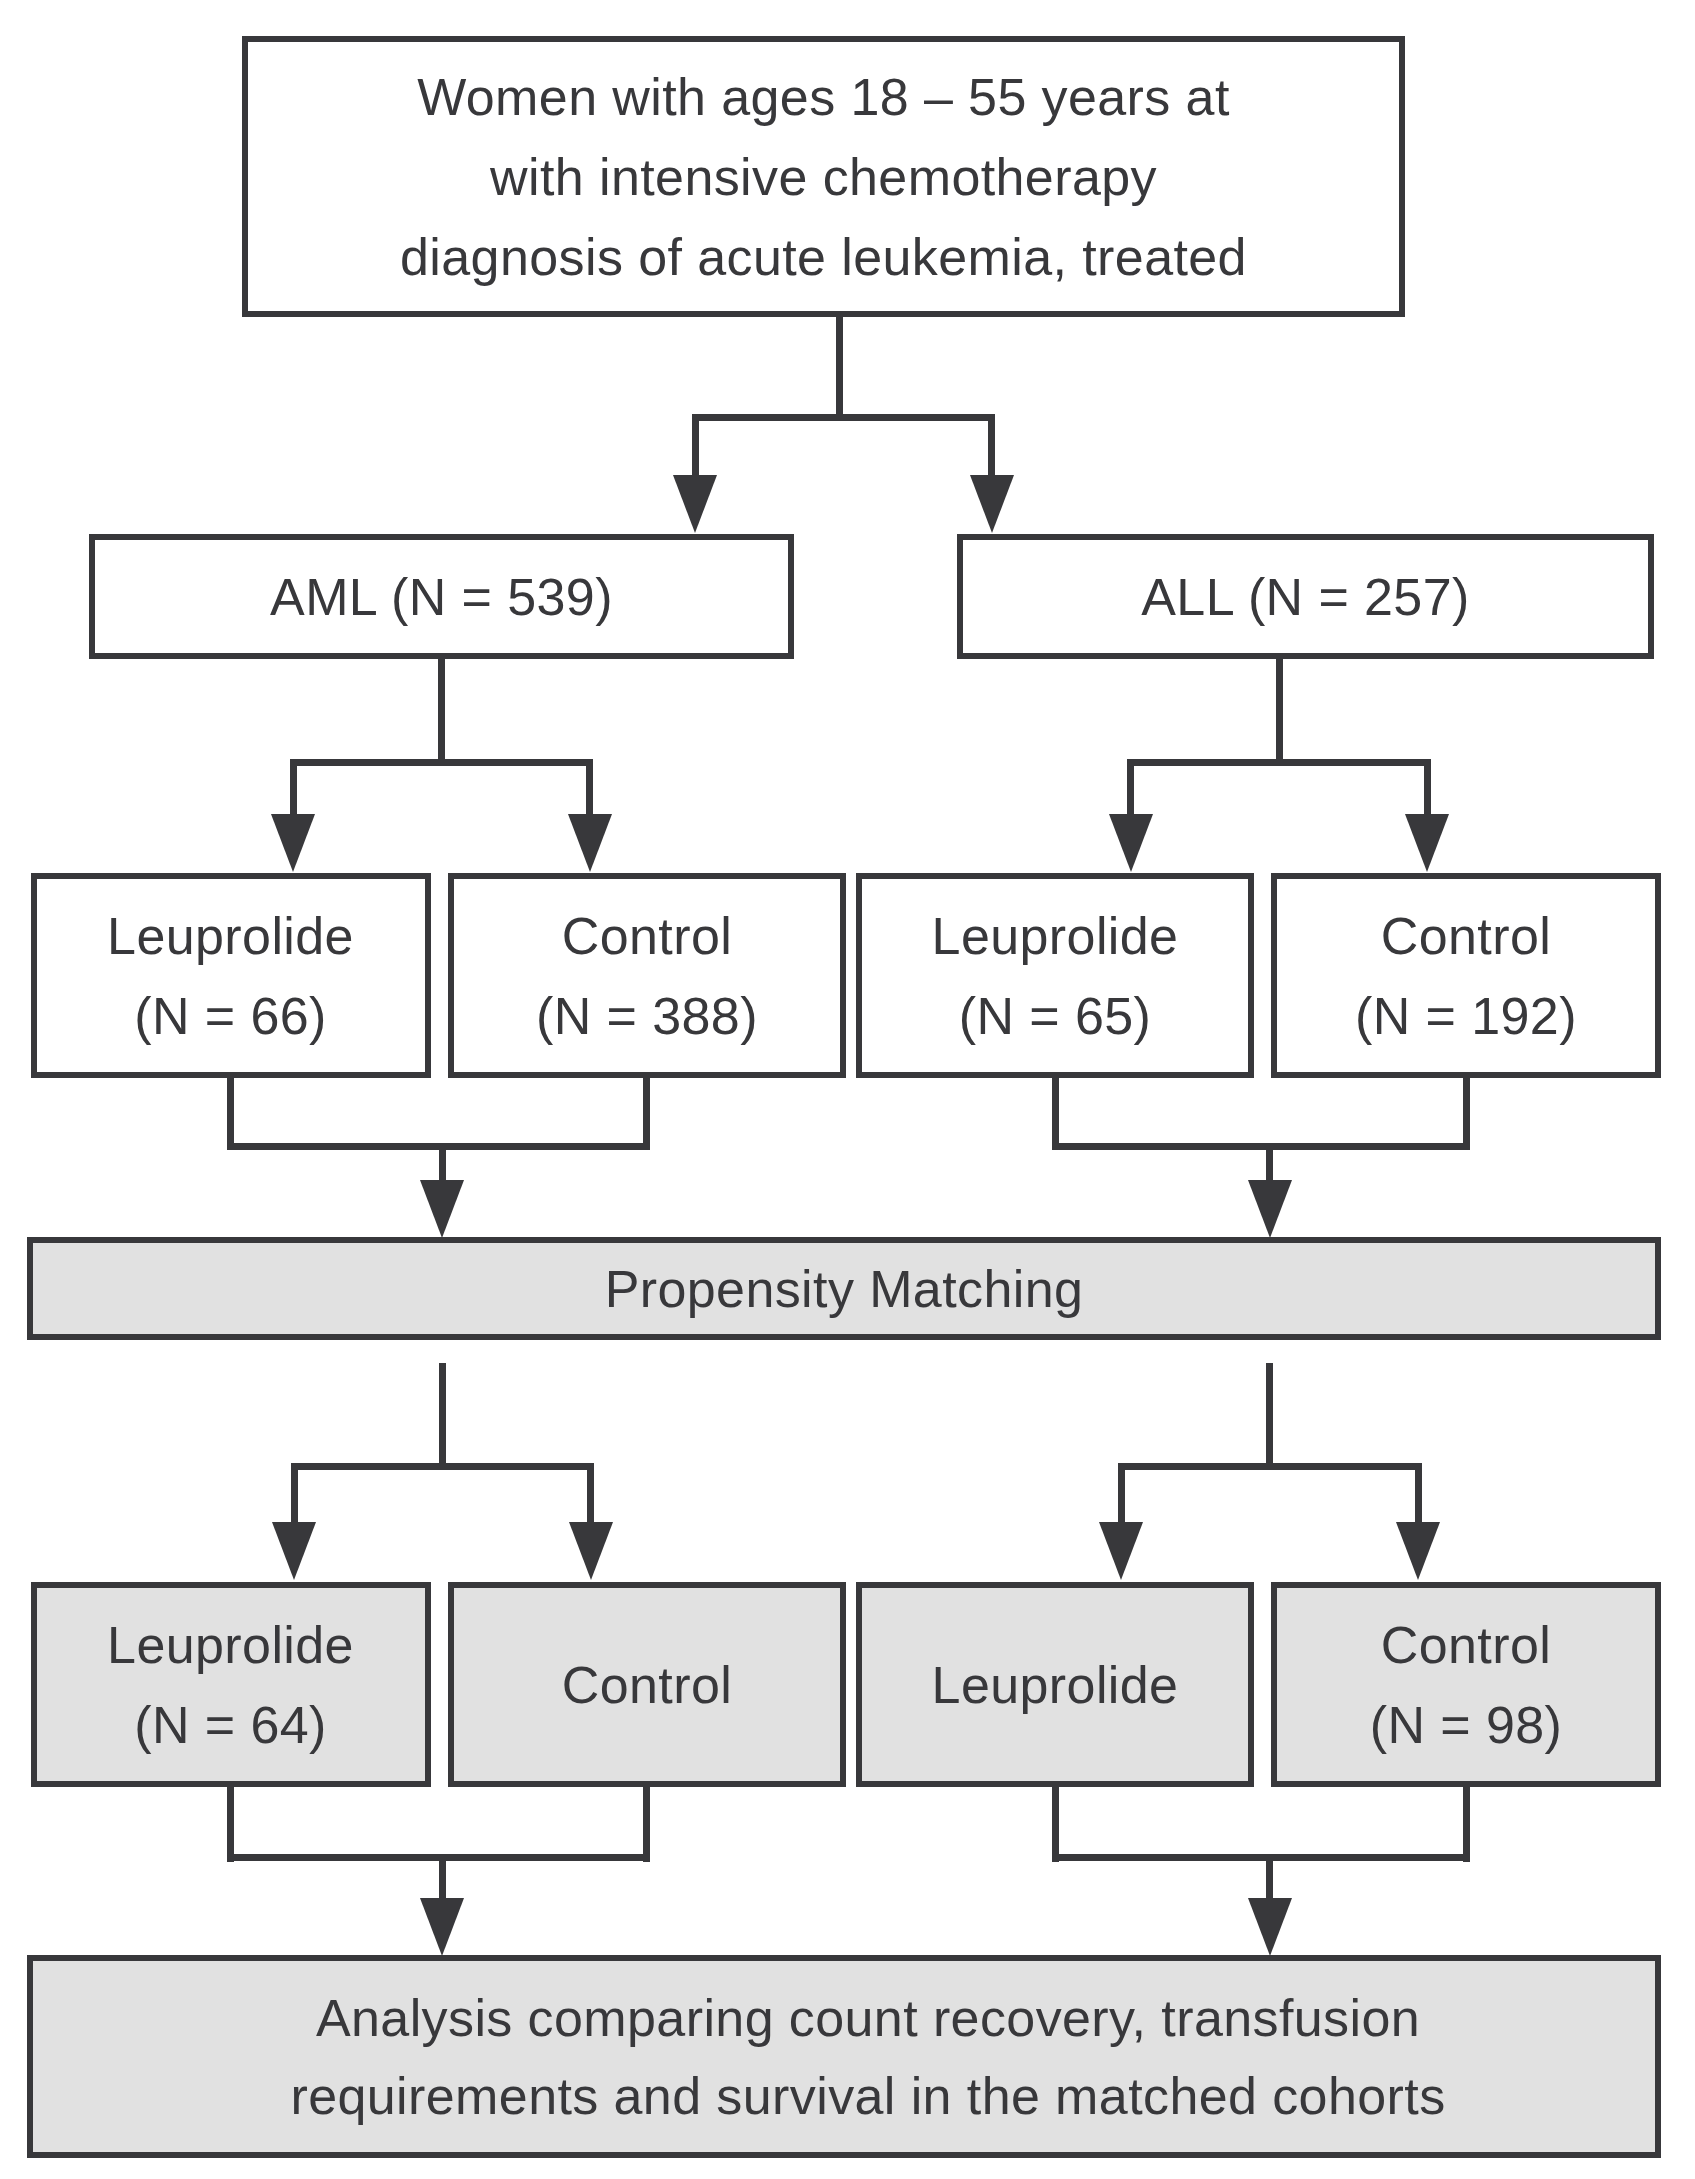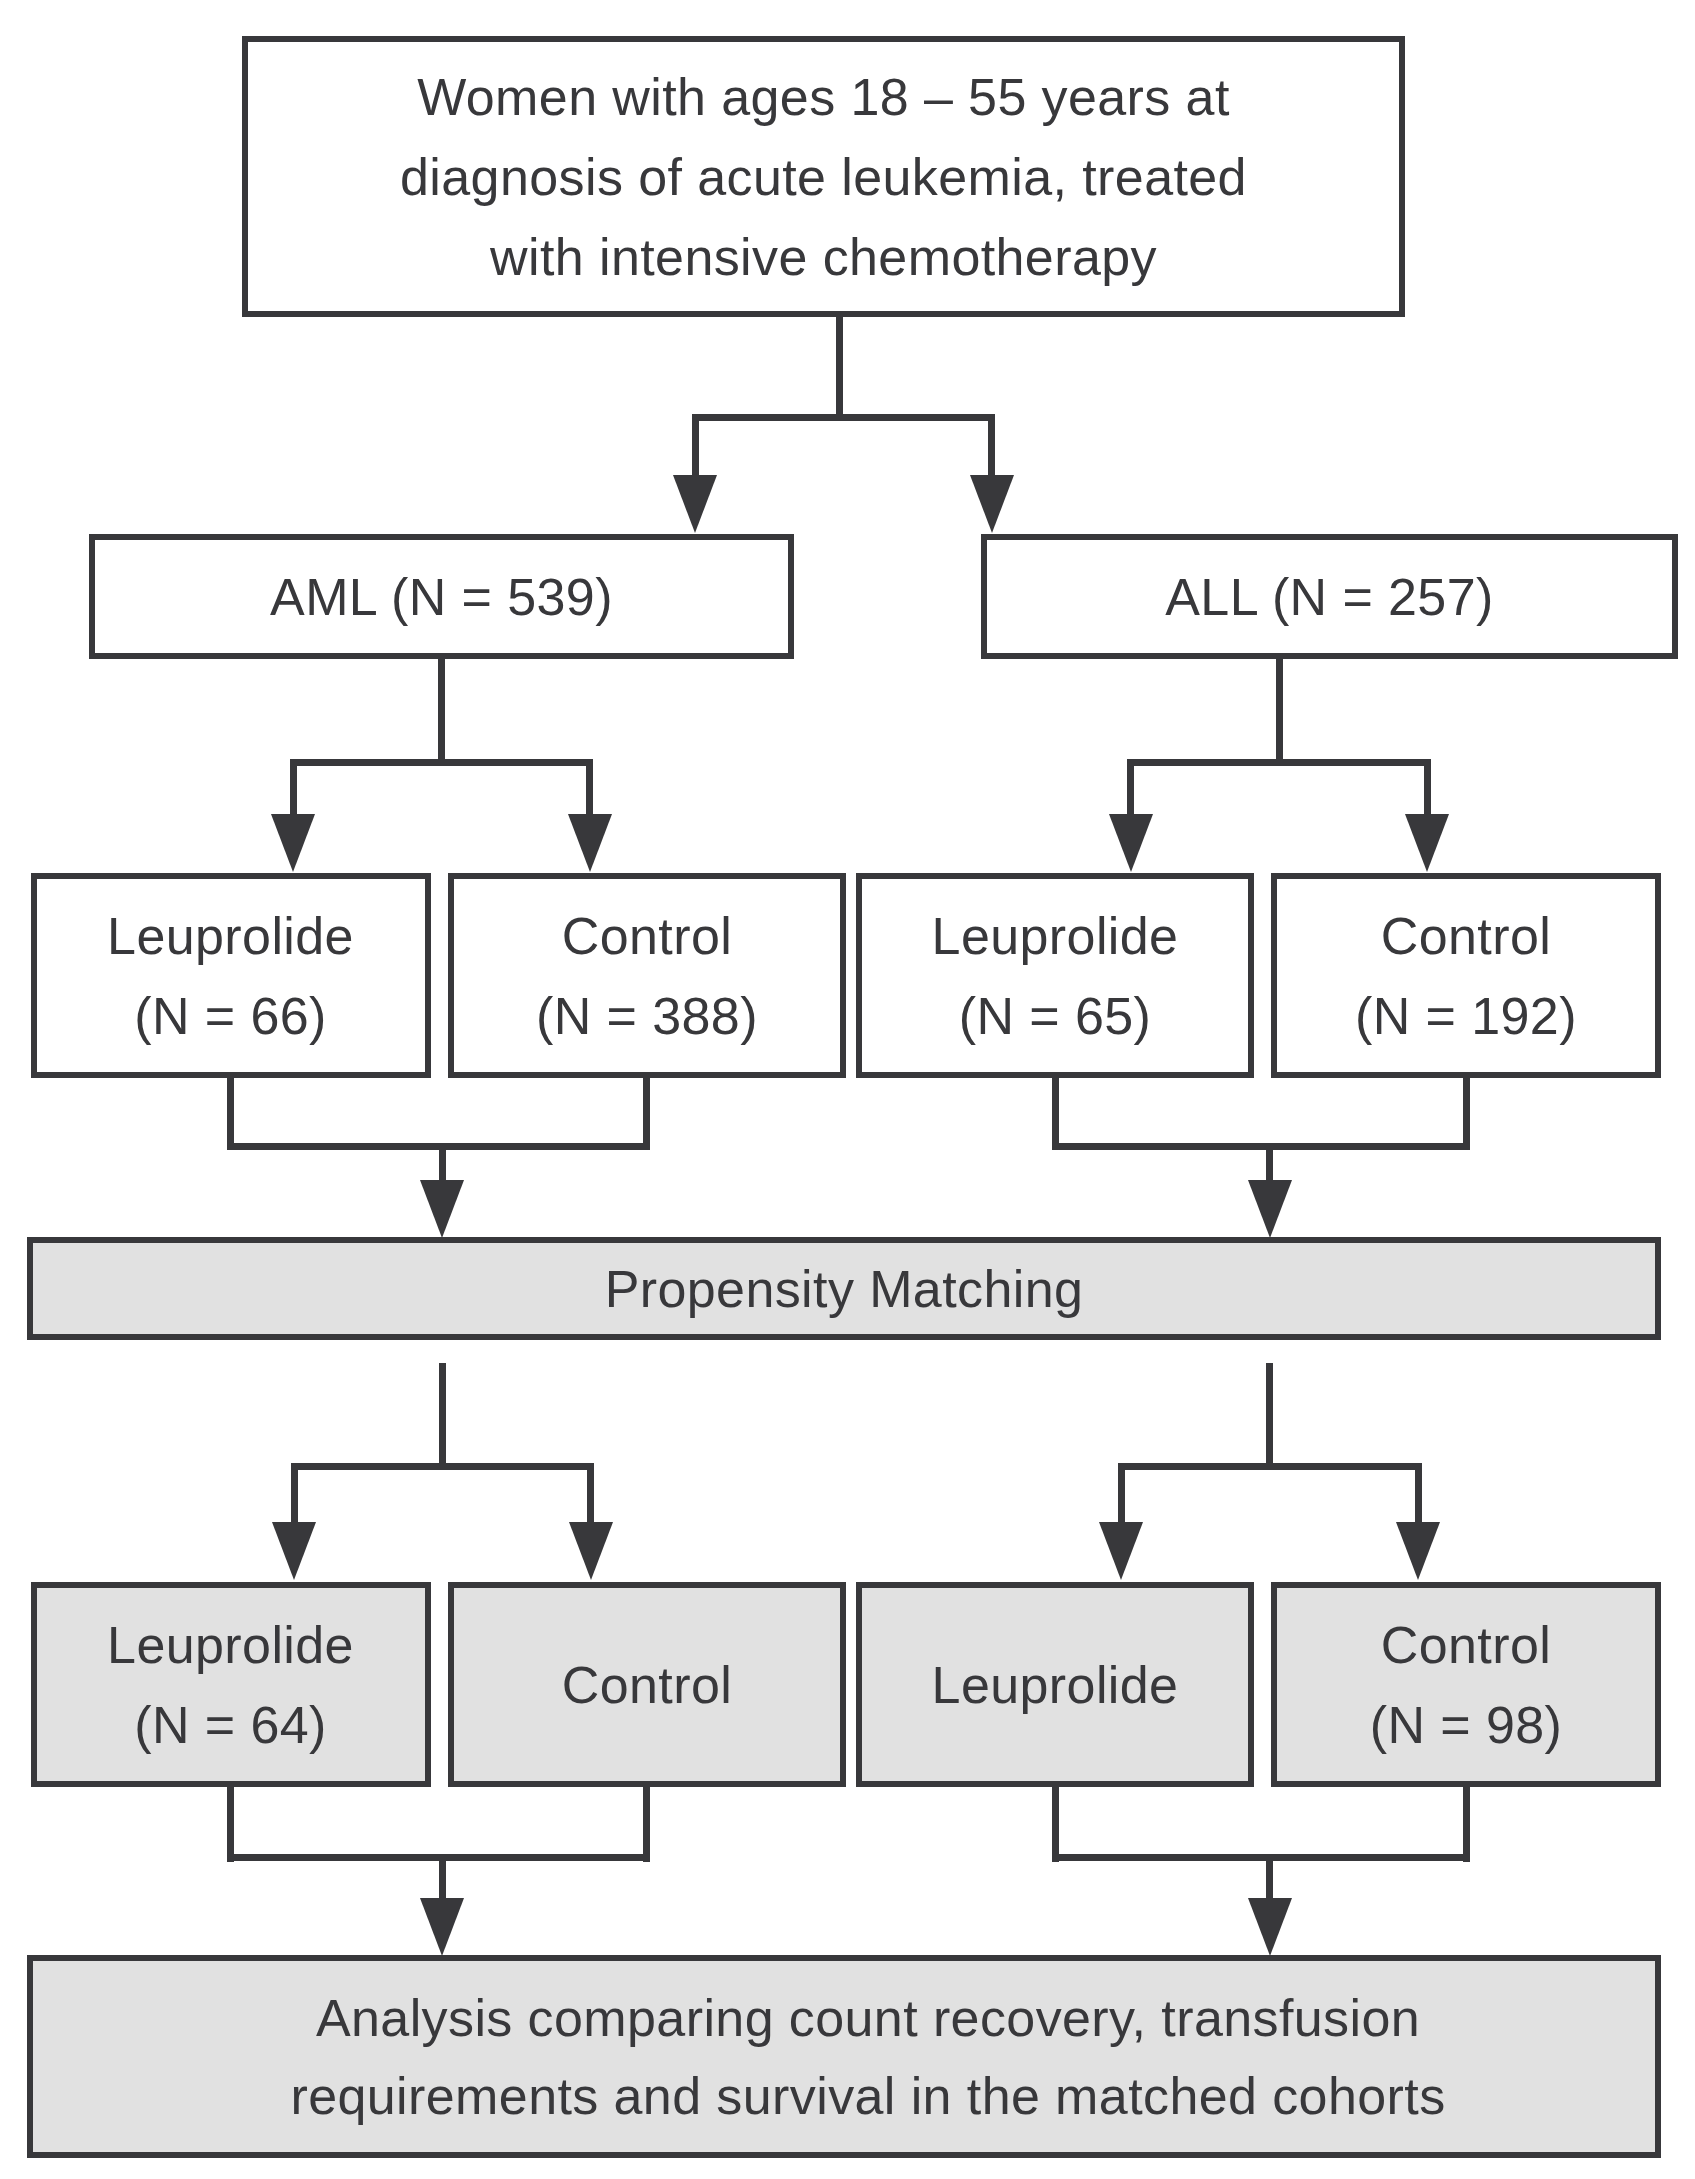--- a/index.html
+++ b/index.html
@@ -43,29 +43,29 @@
     border-top:58px solid var(--ink);
   }
 </style>
 </head>
 <body>
 
 <div id="canvas">
 
   <div class="box" style="left:242px;top:36px;width:1163px;height:281px;">
     <span>Women with ages 18 – 55 years at</span>
+    <span>with intensive chemotherapy</span>
     <span>diagnosis of acute leukemia, treated</span>
-    <span>with intensive chemotherapy</span>
   </div>
 
   <div class="box" style="left:89px;top:534px;width:705px;height:125px;">
     <span>AML (N = 539)</span>
   </div>
 
-  <div class="box" style="left:981px;top:534px;width:697px;height:125px;">
+  <div class="box" style="left:957px;top:534px;width:697px;height:125px;">
     <span>ALL (N = 257)</span>
   </div>
 
   <div class="box" style="left:30.5px;top:873px;width:400px;height:205px;">
     <span>Leuprolide</span>
     <span>(N = 66)</span>
   </div>
   <div class="box" style="left:448px;top:873px;width:398px;height:205px;">
     <span>Control</span>
     <span>(N = 388)</span>

